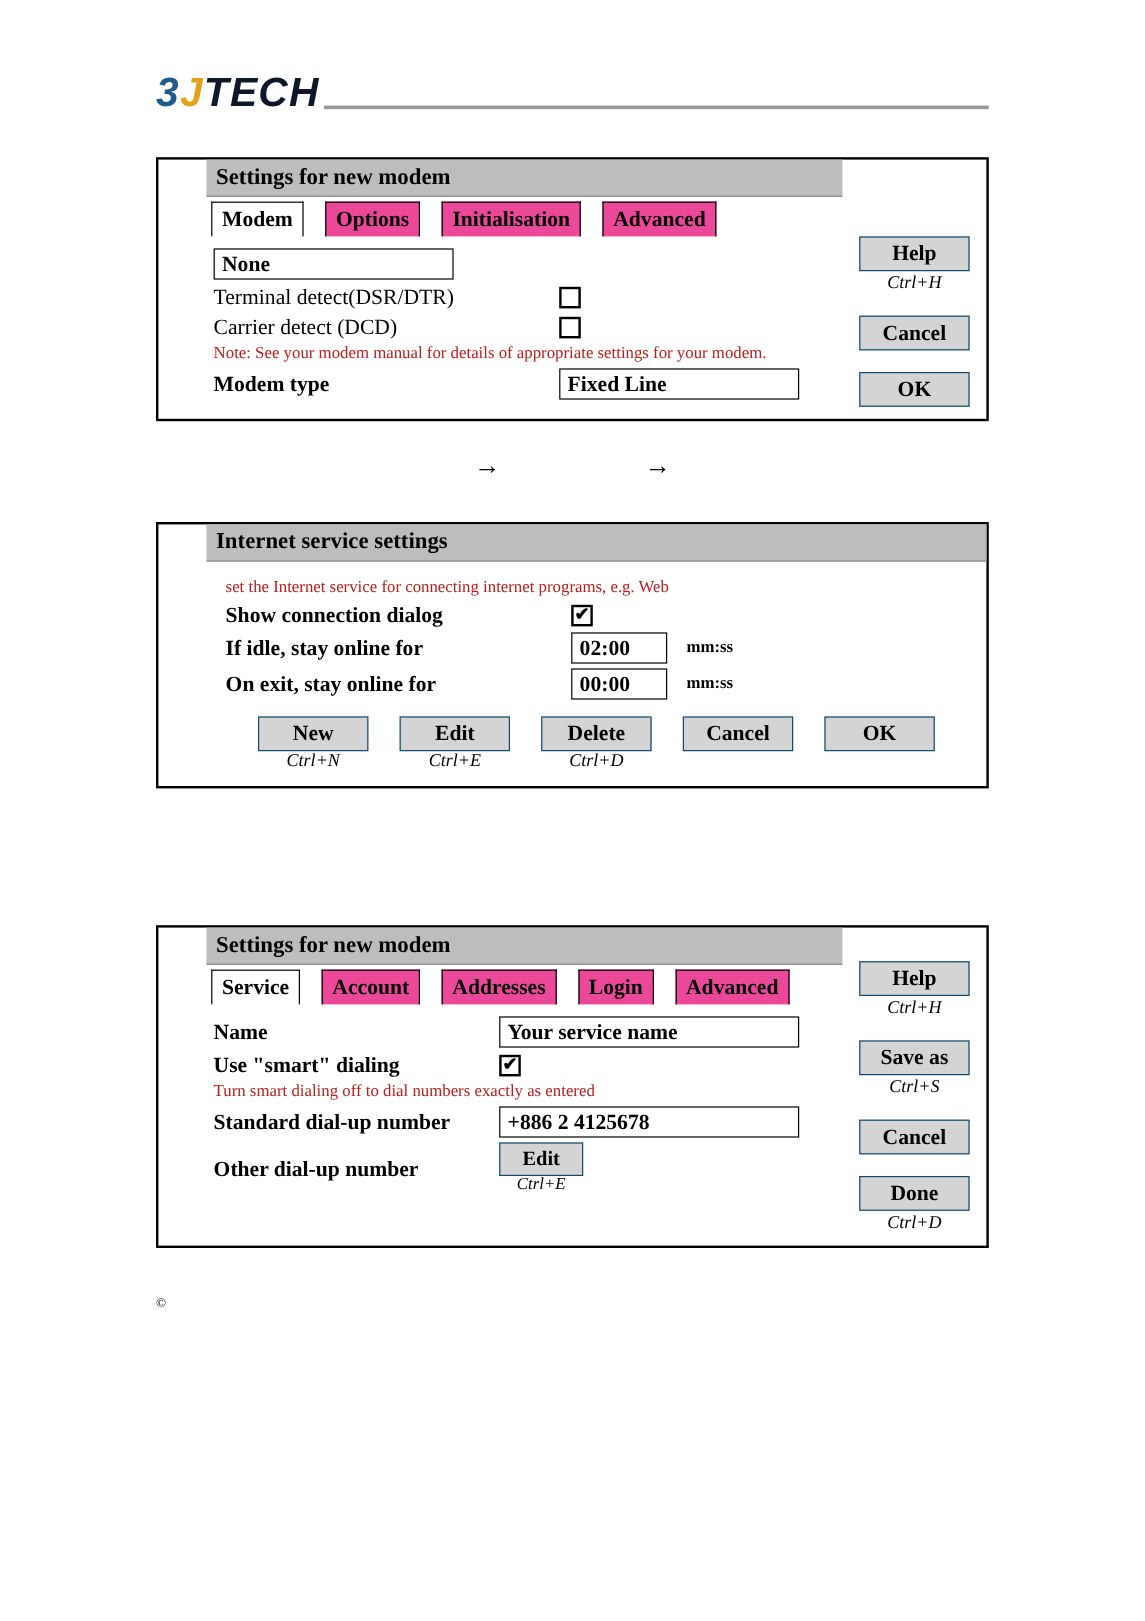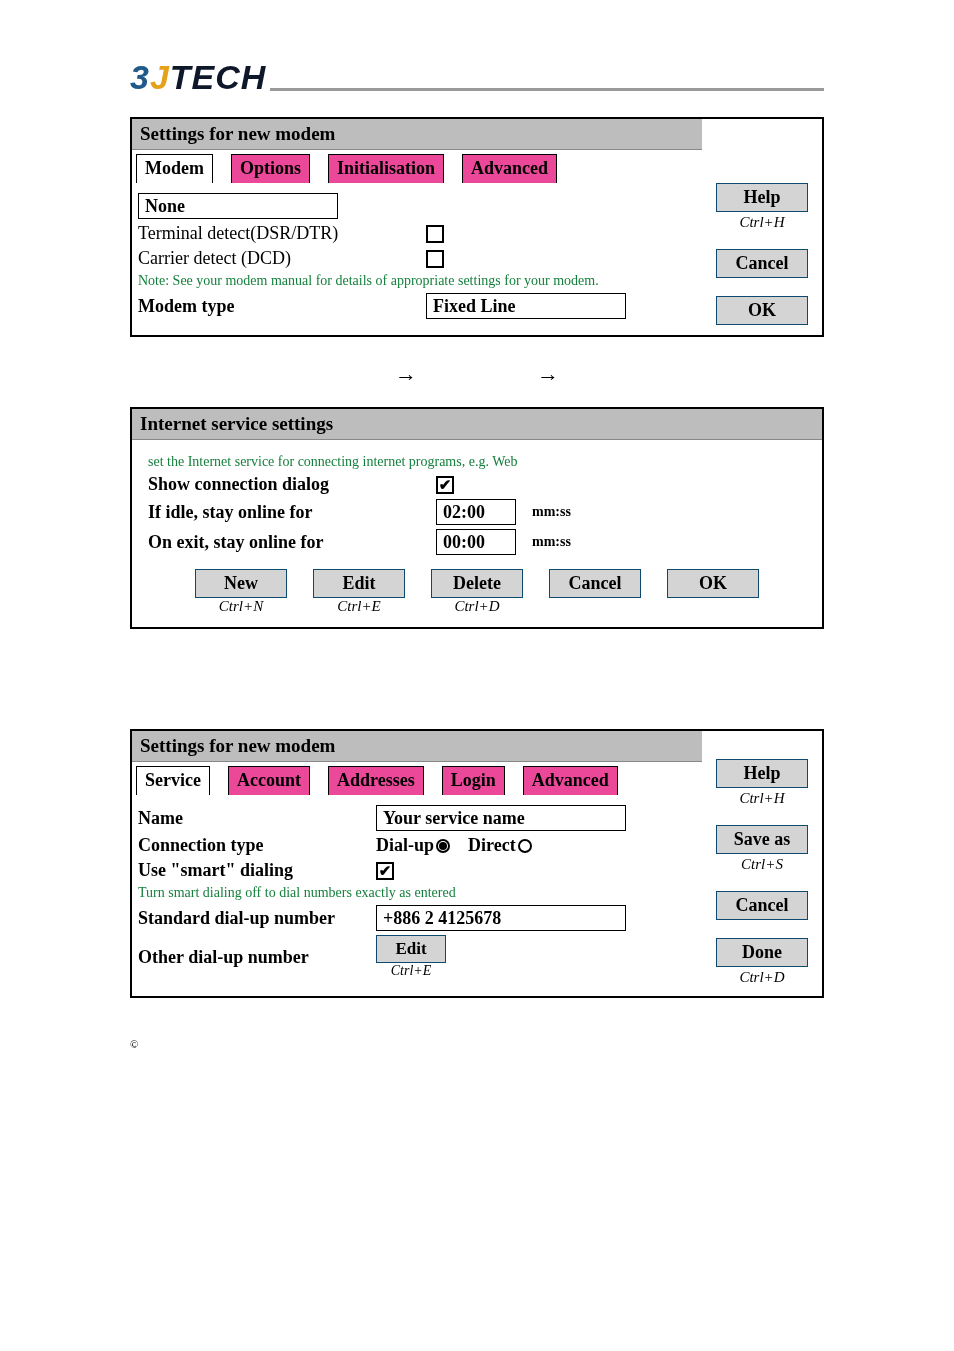--- a/index.html
+++ b/index.html
@@ -31,23 +31,24 @@
   .logo-rule {
     flex: 1;
     height: 3px;
     background: #9a9a9a;
     margin-left: 4px;
     margin-bottom: 6px;
   }
 
   
   .panel {
-    margin-top: 20px;
+    margin-top: 34px;
     border: 2px solid #000;
     background: #fff;
+    padding-left: 40px;
   }
   .panel-body {
     display: flex;
     align-items: stretch;
   }
   .panel-main {
     flex: 1;
     min-width: 0;
   }
   .panel-side {
@@ -86,21 +87,21 @@
     font-size: 18px;
   }
   .form-row {
     display: flex;
     align-items: center;
     gap: 8px;
     margin: 4px 0;
   }
   .form-label { width: 280px; font-weight: bold; }
   .form-label.light { font-weight: normal; }
-  .mini-note { font-size: 14px; color: #15803d; margin: 4px 0 2px 0; }
+  .mini-note { font-size: 14px; color: #b91c1c; margin: 4px 0 2px 0; }
 
   .select-box, .text-box {
     border: 1px solid #000;
     background: #fff;
     padding: 2px 6px;
     font-size: 18px;
     font-weight: bold;
     min-width: 200px;
     height: 26px;
   }
@@ -298,33 +299,20 @@
           <div class="tab">Addresses</div>
           <div class="tab">Login</div>
           <div class="tab">Advanced</div>
         </div>
         <div class="form-area">
           <div class="form-row">
             <div class="form-label">Name</div>
             <div class="text-box">Your service name</div>
           </div>
           <div class="form-row">
-            <div class="form-label">Connection type</div>
-            <div class="radio-set">
-              <span class="radio-opt">
-                <span>Dial-up</span>
-                <span class="radio-dot filled"></span>
-              </span>
-              <span class="radio-opt">
-                <span>Direct</span>
-                <span class="radio-dot"></span>
-              </span>
-            </div>
-          </div>
-          <div class="form-row">
             <div class="form-label">Use "smart" dialing</div>
             <div class="checkbox">✔</div>
           </div>
           <div class="mini-note">Turn smart dialing off to dial numbers exactly as entered</div>
           <div class="form-row">
             <div class="form-label">Standard dial-up number</div>
             <div class="text-box">+886 2 4125678</div>
           </div>
           <div class="form-row">
             <div class="form-label">Other dial-up number</div>

